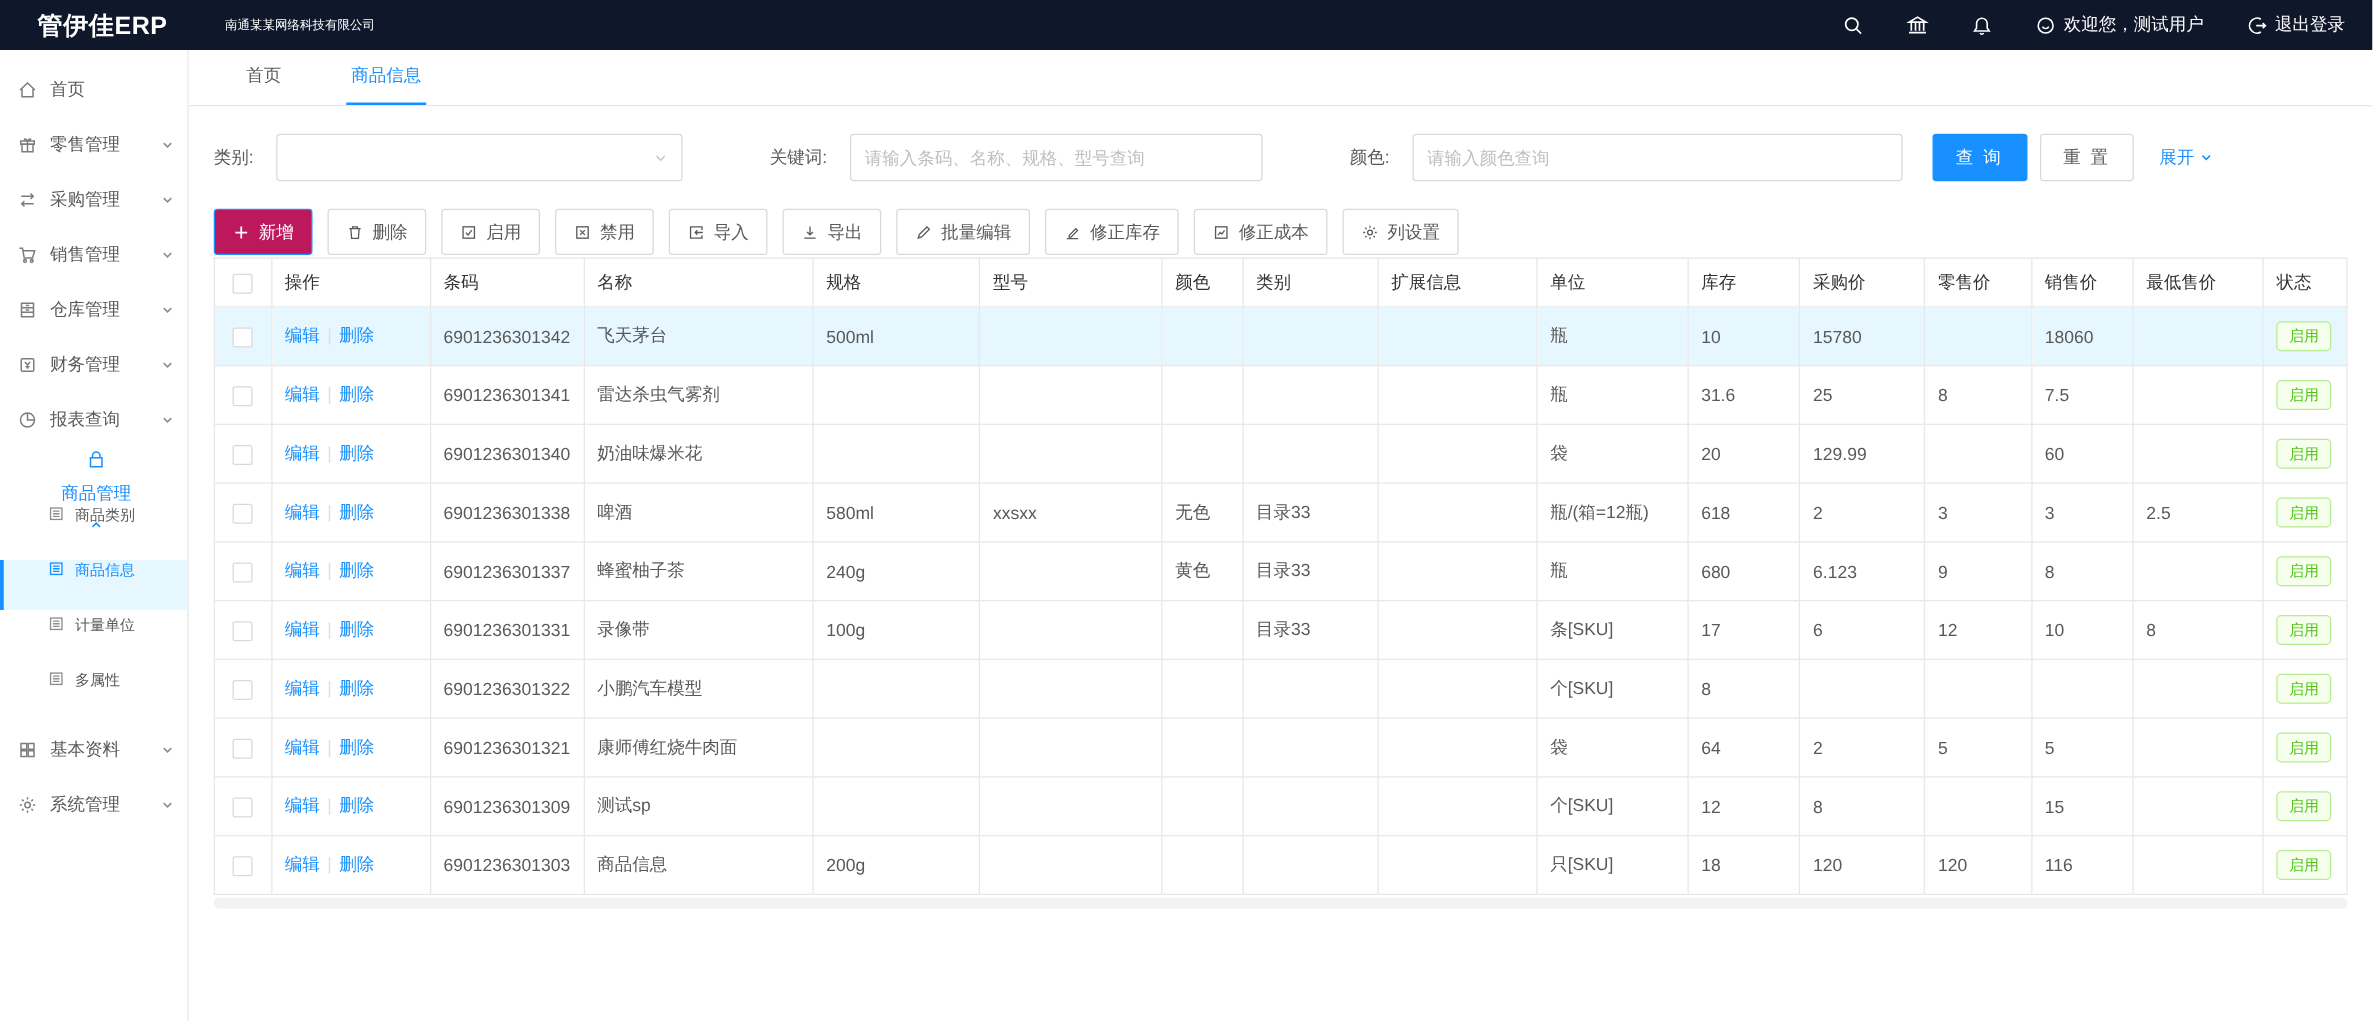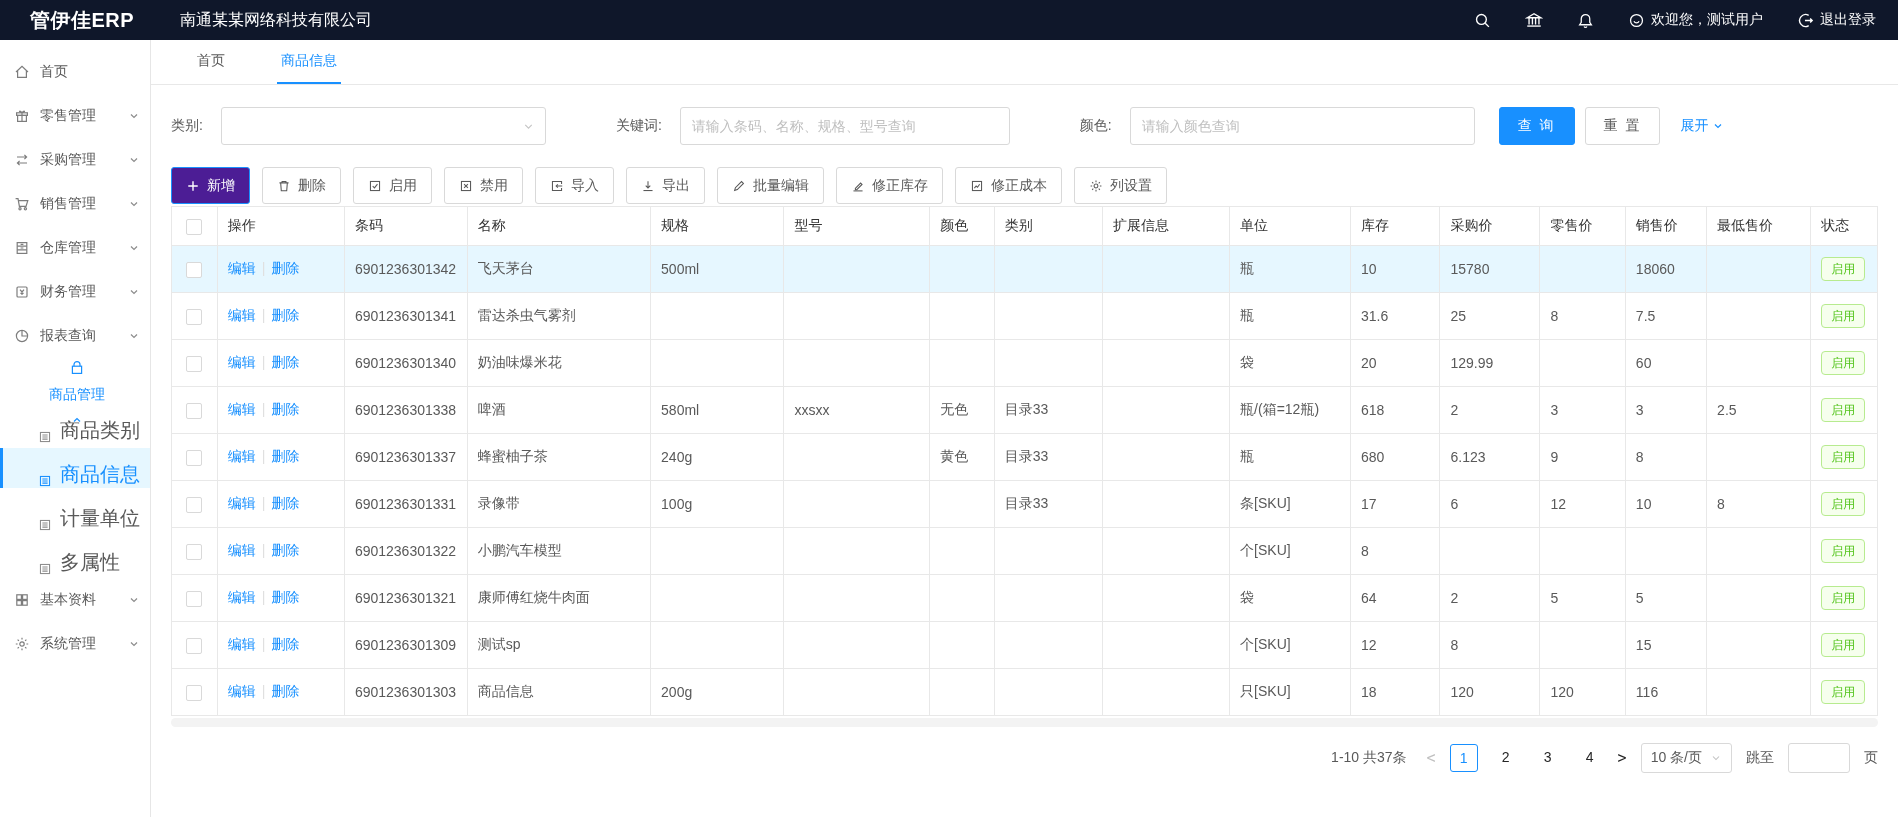--- a/index.html
+++ b/index.html
@@ -2,35 +2,35 @@
 <html><head>
 <meta charset="utf-8">
 <style>
   * { margin:0; padding:0; box-sizing:border-box; }
   html,body { width:1898px; height:817px; overflow:hidden; background:#fff;
     font-family:"Liberation Sans","DejaVu Sans",sans-serif; font-size:14px; color:#595959; }
 
   
   .topbar { height:40px; background:#0f172a; display:flex; align-items:center; color:#fff;padding-left:16px; }
   .logo { width:150px; padding-left:14px; font-size:20px; font-weight:bold; letter-spacing:.5px; white-space:nowrap; }
-  .company { font-size:16px; margin-left:14px; flex:0 0 auto; }
+  .company { font-size:10px; margin-left:14px; flex:0 0 auto; }
   .topbar-right { margin-left:auto; display:flex; align-items:center; gap:34px; padding-right:22px; font-size:14px; }
   .tb-item { display:flex; align-items:center; gap:6px; cursor:pointer; }
   .tb-item svg { display:block; }
 
   
   .layout { display:flex; height:777px; }
   .sidebar { width:151px; background:#fff; border-right:1px solid #e6e6e6; padding-top:8px; flex:0 0 auto; }
   .side-item { height:40px; margin:4px 0; display:flex; align-items:center; padding:0 10px 0 14px; gap:10px; color:#595959; cursor:pointer; }
   .side-item .lbl { flex:1; white-space:nowrap; }
   .side-item svg { color:#7d7d7d; flex:0 0 auto; }
   .side-item .chev { color:#8c8c8c; }
   .side-item.active { color:#1890ff;flex-direction:column; }
   .side-item.active svg { color:#1890ff; }
-  .sub-item { height:40px; margin:4px 0; display:flex; align-items:flex-end; padding:0 10px 0 38px; gap:8px; color:#595959; cursor:pointer; font-size:20px; }
+  .sub-item { height:40px; margin:4px 0; display:flex; align-items:flex-start; padding:0 10px 0 38px; gap:8px; color:#595959; cursor:pointer; font-size:12px; }
   .sub-item svg { color:#8c8c8c; }
   .sub-item.active { background:#e6f7ff; color:#1890ff; border-left:3px solid #1890ff; padding-left:35px; }
   .sub-item.active svg { color:#1890ff; }
 
   .content { flex:1; display:flex; flex-direction:column; min-width:0; }
 
   
   .tabbar { height:45px; border-bottom:1px solid #e8e8e8; display:flex; align-items:flex-end; padding-left:42px; gap:48px; background:#fff; }
   .tab { padding:10px 4px 12px; color:#595959; cursor:pointer; border-bottom:2px solid transparent; }
   .tab.active { color:#1890ff; border-bottom-color:#1890ff; }
@@ -38,33 +38,33 @@
   
   .page { padding:22px 20px 0 20px; }
   .filters { display:flex; align-items:center; gap:10px; }
   .f-label { color:#595959; margin-right:2px; white-space:nowrap; }
   .select-box { width:325px; height:38px; border:1px solid #d9d9d9; border-radius:3px; background:#fff;
     display:flex; align-items:center; justify-content:flex-end; padding:0 10px; color:#bfbfbf; cursor:pointer; }
   .txt-input { height:38px; border:1px solid #d9d9d9; border-radius:3px; padding:0 11px; font-size:14px;
     font-family:inherit; color:#595959; outline:none; }
   .txt-input::placeholder { color:#bfbfbf; }
   .in-keyword { width:330px; margin-left:6px; margin-right:60px; }
-  .in-color { width:345px; margin-left:6px; margin-right:14px; }
+  .in-color { width:392px; margin-left:6px; margin-right:14px; }
   .f-sel { margin-left:6px; margin-right:60px; }
   .btn { height:38px; padding:0 18px; border:1px solid #d9d9d9; border-radius:3px; background:#fff; color:#595959;
     font-size:14px; font-family:inherit; cursor:pointer; letter-spacing:2px; }
   .btn.primary { background:#1890ff; border-color:#1890ff; color:#fff; }
   .expand-link { color:#1890ff; display:flex; align-items:center; gap:4px; margin-left:10px; cursor:pointer; white-space:nowrap; }
 
   
   .toolbar { display:flex; align-items:center; gap:12px; margin-top:22px; }
   .tbtn { height:37px; padding:0 14px; border:1px solid #d9d9d9; border-radius:3px; background:#fff; color:#595959;
     font-size:14px; font-family:inherit; cursor:pointer; display:flex; align-items:center; gap:7px; white-space:nowrap; }
   .tbtn svg { color:#595959; }
-  .tbtn.primary { background:#4c1d95; border-color:#1890ff; color:#fff;text-align:right; }
+  .tbtn.primary { background:#be185d; border-color:#1890ff; color:#fff;text-align:right; }
   .tbtn.primary svg { color:#fff; }
 
   
   table { width:100%; border-collapse:collapse; margin-top:2px; table-layout:fixed; }
   th,td { border:1px solid #e8e8e8; font-weight:normal; text-align:left; padding:0 10px; overflow:hidden;
     white-space:nowrap; text-overflow:ellipsis; }
   thead th { height:39px; color:#333; background:#fff; }
   tbody td { height:47px; color:#595959; }
   tbody tr:first-child td { background:#e6f7ff; }
   td a { color:#1890ff; text-decoration:none; cursor:pointer; }
@@ -611,33 +611,15 @@
     <td>120</td>
     <td>120</td>
     <td>116</td>
     <td></td>
     <td><span class="badge">启用</span></td>
   </tr>
 </tbody>
       </table>
       <div class="scroll-track"></div>
 
-      <div class="pagination">
-        <span class="pg-total">1-10 共37条</span>
-        <span class="pg-arrow disabled">&lt;</span>
-        <span class="pg-num active">1</span>
-        <span class="pg-num">2</span>
-        <span class="pg-num">3</span>
-        <span class="pg-num">4</span>
-        <span class="pg-arrow">&gt;</span>
-        <span class="pg-size">
-          <span>10 条/页</span>
-          <svg class="chev" width="12" height="12" viewBox="0 0 16 16" fill="none" stroke="currentColor" stroke-width="1.4">
-              <path d="M4 6 l4 4 4 -4"></path>
-            </svg>
-        </span>
-        <span>跳至</span>
-        <input class="jump-input" style="">
-        <span>页</span>
-      </div>
     </div>
   </main>
 </div>
 
 </body></html>

